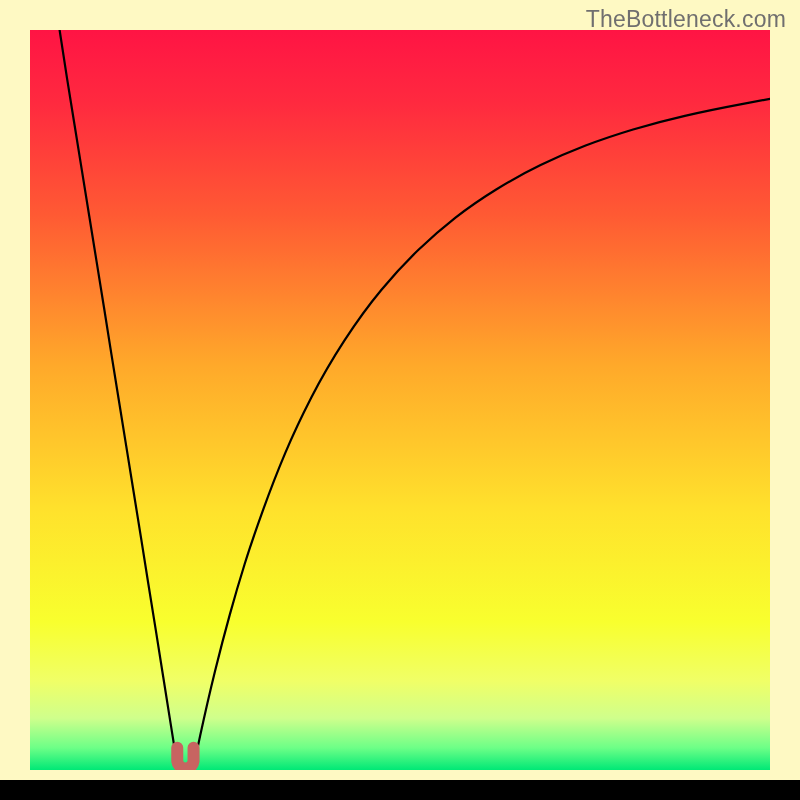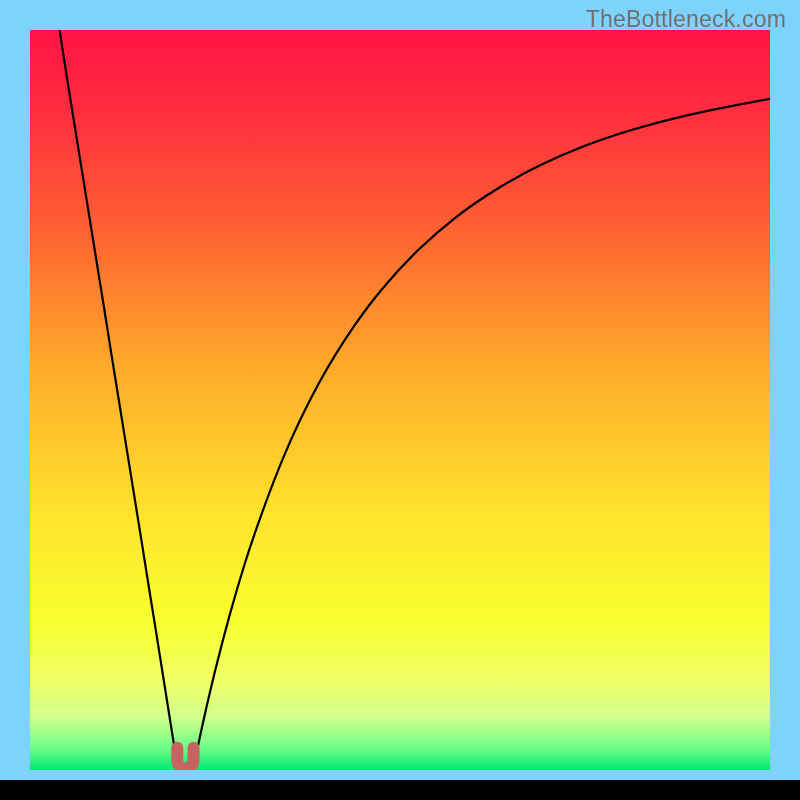--- a/index.html
+++ b/index.html
@@ -10,21 +10,21 @@
     background: #000;
     overflow: hidden;
     font-family: Arial, Helvetica, sans-serif;
   }
   .frame {
     position: absolute;
     left: 0;
     top: 0;
     width: 800px;
     height: 780px;
-    background: #7dd3fc;
+    background: #fef9c3;
   }
   .plot {
     position: absolute;
     left: 30px;
     top: 30px;
     width: 740px;
     height: 740px;
   }
   .watermark {
     position: absolute;

